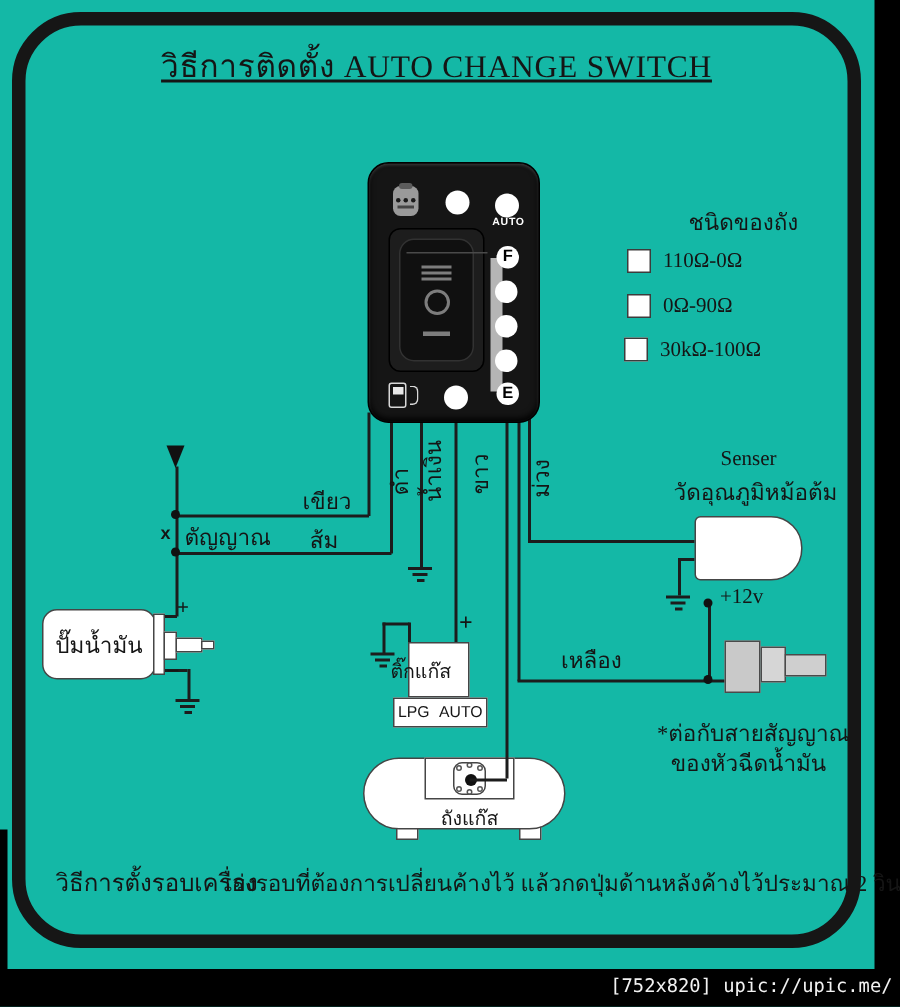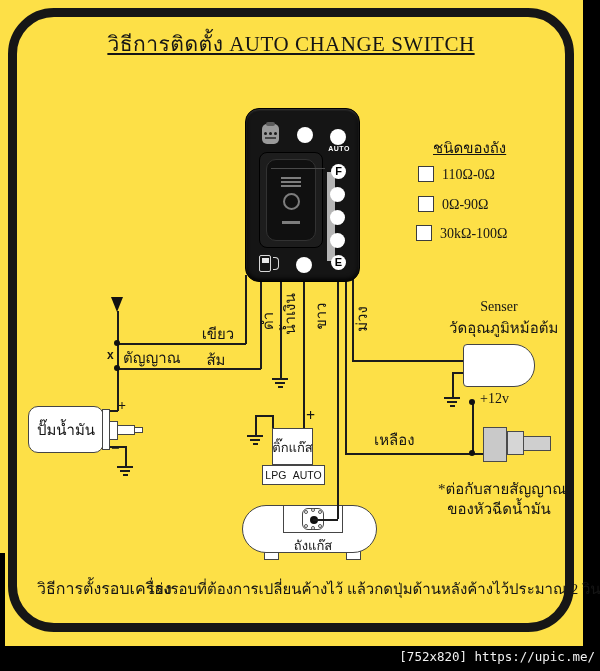--- a/index.html
+++ b/index.html
@@ -1,18 +1,18 @@
 <!DOCTYPE html>
 <html><head>
 <meta charset="utf-8">
 <style>
   html,body{margin:0;padding:0;background:#000;}
   .canvas{position:relative;width:600px;height:671px;background:#000;overflow:hidden;
           font-family:"Liberation Serif","DejaVu Serif",serif;color:#151515;}
-  .page{position:absolute;left:0;top:0;width:583px;height:646px;background:#fde047;}
+  .page{position:absolute;left:0;top:0;width:583px;height:646px;background:#14b8a6;}
   .frame{position:absolute;left:8px;top:8px;width:566px;height:624px;border:9px solid #161616;
          border-radius:46px;box-sizing:border-box;z-index:6;pointer-events:none;}
   .sliver{position:absolute;left:0;top:553px;width:5px;height:93px;background:#000;z-index:7;}
   .title{position:absolute;left:0;top:27px;width:582px;text-align:center;
          font-size:21px;text-decoration:underline;letter-spacing:.5px;z-index:4;}
   
   .h{position:absolute;height:1.5px;background:#1c1c1c;z-index:2;}
   .v{position:absolute;width:1.5px;background:#1c1c1c;z-index:2;}
   .hv{z-index:4;}
   .dot{position:absolute;width:6px;height:6px;border-radius:50%;background:#111;z-index:4;}
@@ -172,21 +172,21 @@
       <div class="box" style="left:28px;top:406px;width:76px;height:47px;border-radius:10px;z-index:3"></div>
       <div class="box" style="left:102px;top:409px;width:8px;height:41px"></div>
       <div class="box" style="left:109px;top:421px;width:9px;height:19px"></div>
       <div class="box" style="left:117px;top:425px;width:18px;height:10px"></div>
       <div class="box" style="left:134px;top:427px;width:9px;height:6px"></div>
       <div class="lbl ctr" style="left:30px;top:418px;width:72px">ปั๊มน้ำมัน</div>
     </div>
 
     <div>
       <div class="box" style="left:272px;top:428px;width:41px;height:37px"></div>
-      <div class="lbl ctr" style="left:271px;top:437px;width:43px;font-size:13px">ติ๊กแก๊ส</div>
+      <div class="lbl ctr" style="left:259px;top:437px;width:43px;font-size:13px">ติ๊กแก๊ส</div>
       <div class="box" style="left:262px;top:465px;width:63px;height:20px"></div>
       <div class="lbl ctr sans" style="left:262px;top:469px;width:63px;font-size:10.5px;word-spacing:4px">LPG AUTO</div>
     </div>
 
     <div class="box" style="left:463px;top:344px;width:72px;height:43px;border-radius:4px 21px 21px 4px"></div>
 
     <div>
       <div class="inj" style="left:483px;top:427px;width:24px;height:35px"></div>
       <div class="inj" style="left:507px;top:431px;width:17px;height:24px;background:#d6d6d6"></div>
       <div class="inj" style="left:523px;top:436px;width:28px;height:15px;background:#cfcfcf"></div>
@@ -203,21 +203,21 @@
         <span class="b" style="left:1px;bottom:1px"></span>
           <span class="b" style="right:1px;bottom:1px"></span>
         <span class="b" style="left:8px;top:-1px"></span>
           <span class="b" style="left:8px;bottom:-1px"></span>
         <span class="c"></span>
       </div>
       <div class="lbl ctr" style="left:284px;top:535px;width:58px;font-size:13px">ถังแก๊ส</div>
     </div>
 
     <div>
-      <div class="lbl" style="left:433px;top:136px;text-decoration:underline">ชนิดของถัง</div>
+      <div class="lbl" style="left:459px;top:136px;">ชนิดของถัง</div>
       <div class="chk" style="left:418px;top:166px"></div>
       <div class="lbl" style="left:442px;top:167px;font-size:14px">110Ω-0Ω</div>
       <div class="chk" style="left:418px;top:196px"></div>
       <div class="lbl" style="left:442px;top:197px;font-size:14px">0Ω-90Ω</div>
       <div class="chk" style="left:416px;top:225px"></div>
       <div class="lbl" style="left:440px;top:226px;font-size:14px">30kΩ-100Ω</div>
     </div>
 
     <div class="switch">
       <div class="tankicon">
@@ -259,14 +259,14 @@
       <div class="led" style="left:50px;top:148px"></div>
     </div>
 
     <div class="footer-h">วิธีการตั้งรอบเครื่อง</div>
     <div class="footer-t">เร่งรอบที่ต้องการเปลี่ยนค้างไว้ แล้วกดปุ่มด้านหลังค้างไว้ประมาณ 2 วินาที</div>
 
     <div class="frame"></div>
   </div>
 
   <div class="sliver"></div>
-  <div class="watermark">[752x820] https://upic.me/</div>
+  <div class="watermark">[752x820] upic://upic.me/</div>
 </div>
 
 </body></html>

